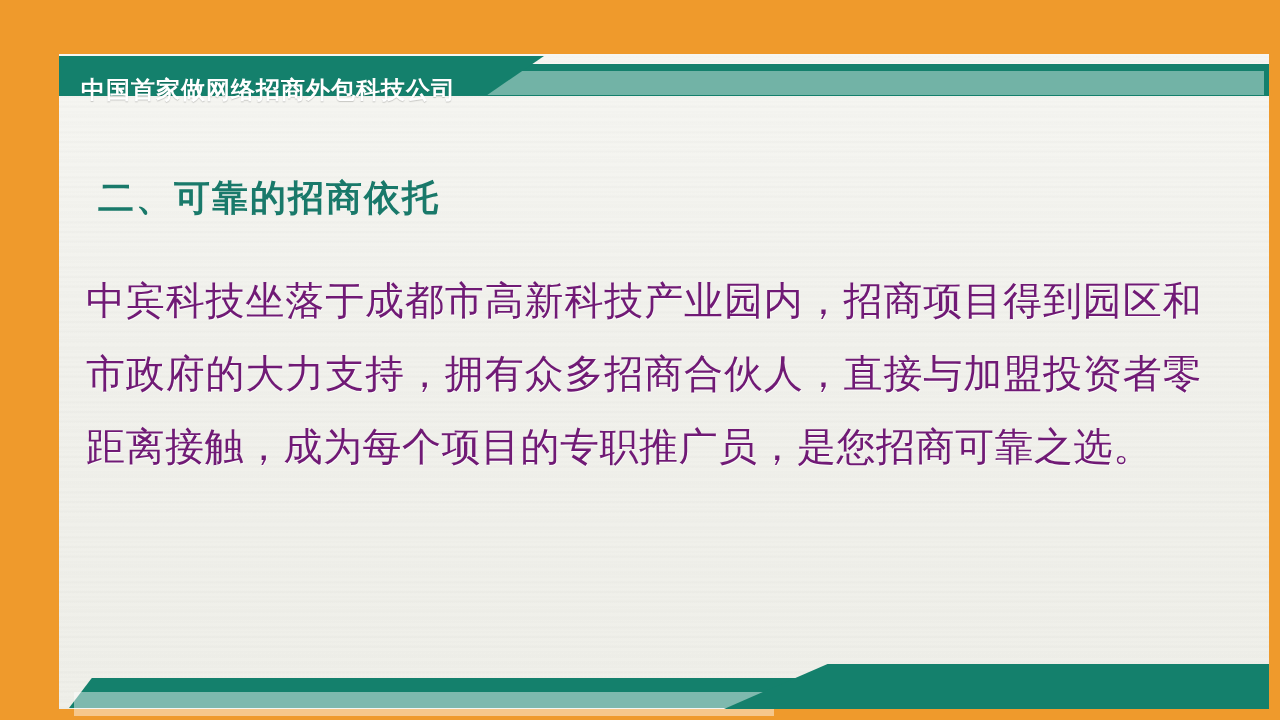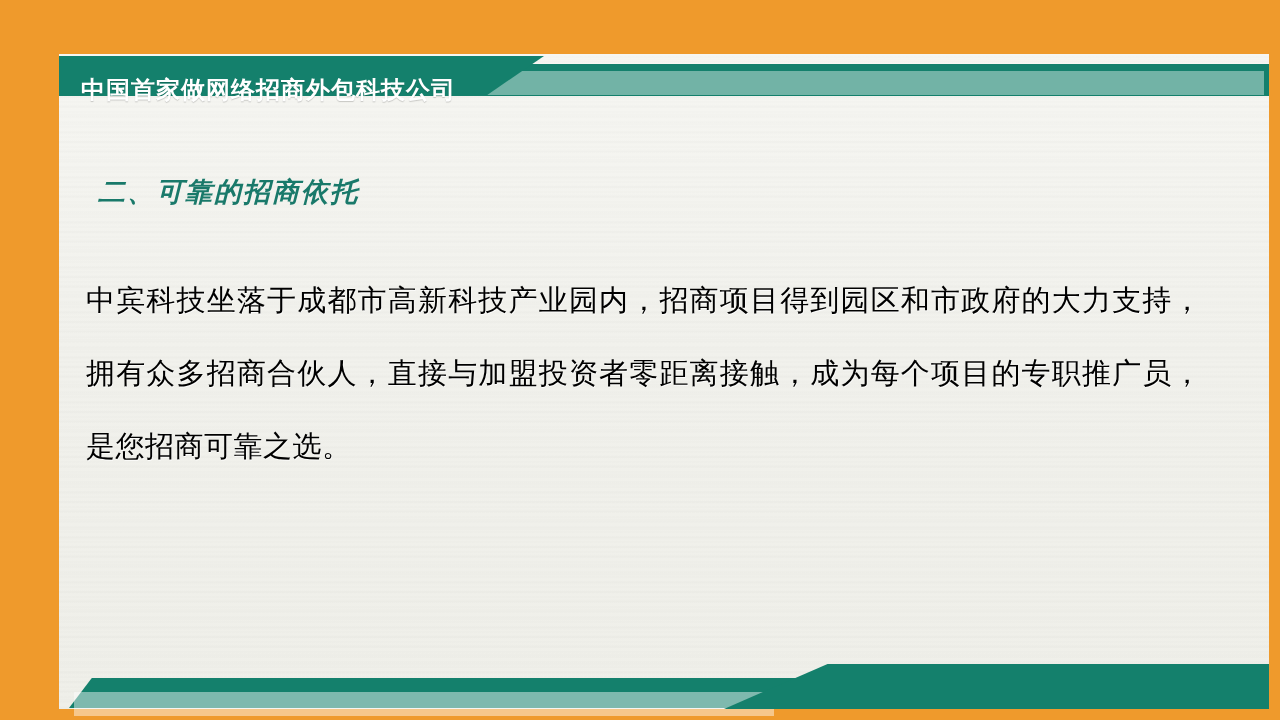--- a/index.html
+++ b/index.html
@@ -71,36 +71,35 @@
     color:#ffffff;
     letter-spacing:1px;
     white-space:nowrap;
     text-shadow:0 1px 1px rgba(0,0,0,0.18);
   }
 
   
   .section-heading {
     position:absolute;
     left:62px; top:138px;
-    font-size:27px;
+    font-size:36px;
     font-weight:bold;
     color:#19796a;
     letter-spacing:2px;
     white-space:nowrap;
-    font-style:italic;
   }
 
   .body-text {
     position:absolute;
     left:50px; top:228px;
     width:1140px;
     font-family:"Liberation Serif","DejaVu Serif",serif;
-    font-size:29px;
+    font-size:39px;
     line-height:73px;
-    color:#000000;
+    color:#701a75;
     text-align:justify;
     text-justify:inter-character;
     letter-spacing:0.5px;
     text-shadow:0.5px 0.5px 0 rgba(255,255,255,0.8);
   }
 
   
   .footer-thin {
     position:absolute;
     left:45px; top:654px;

